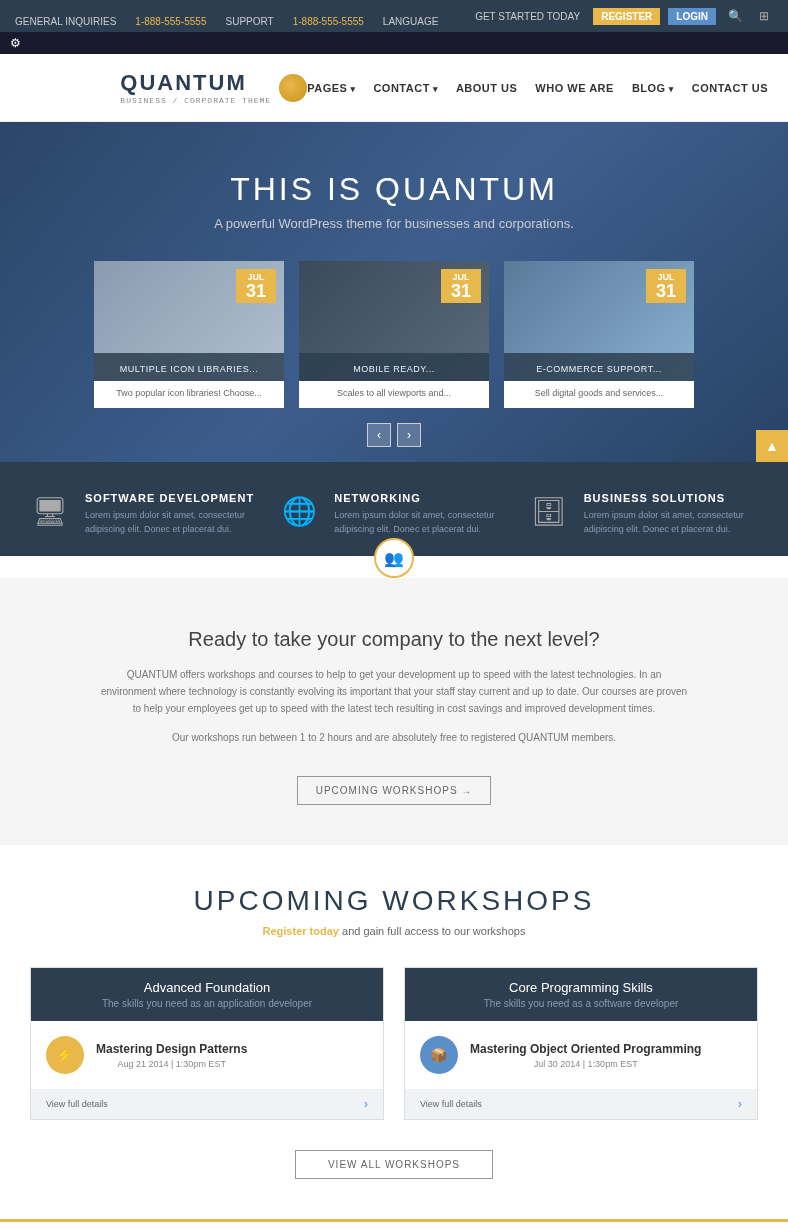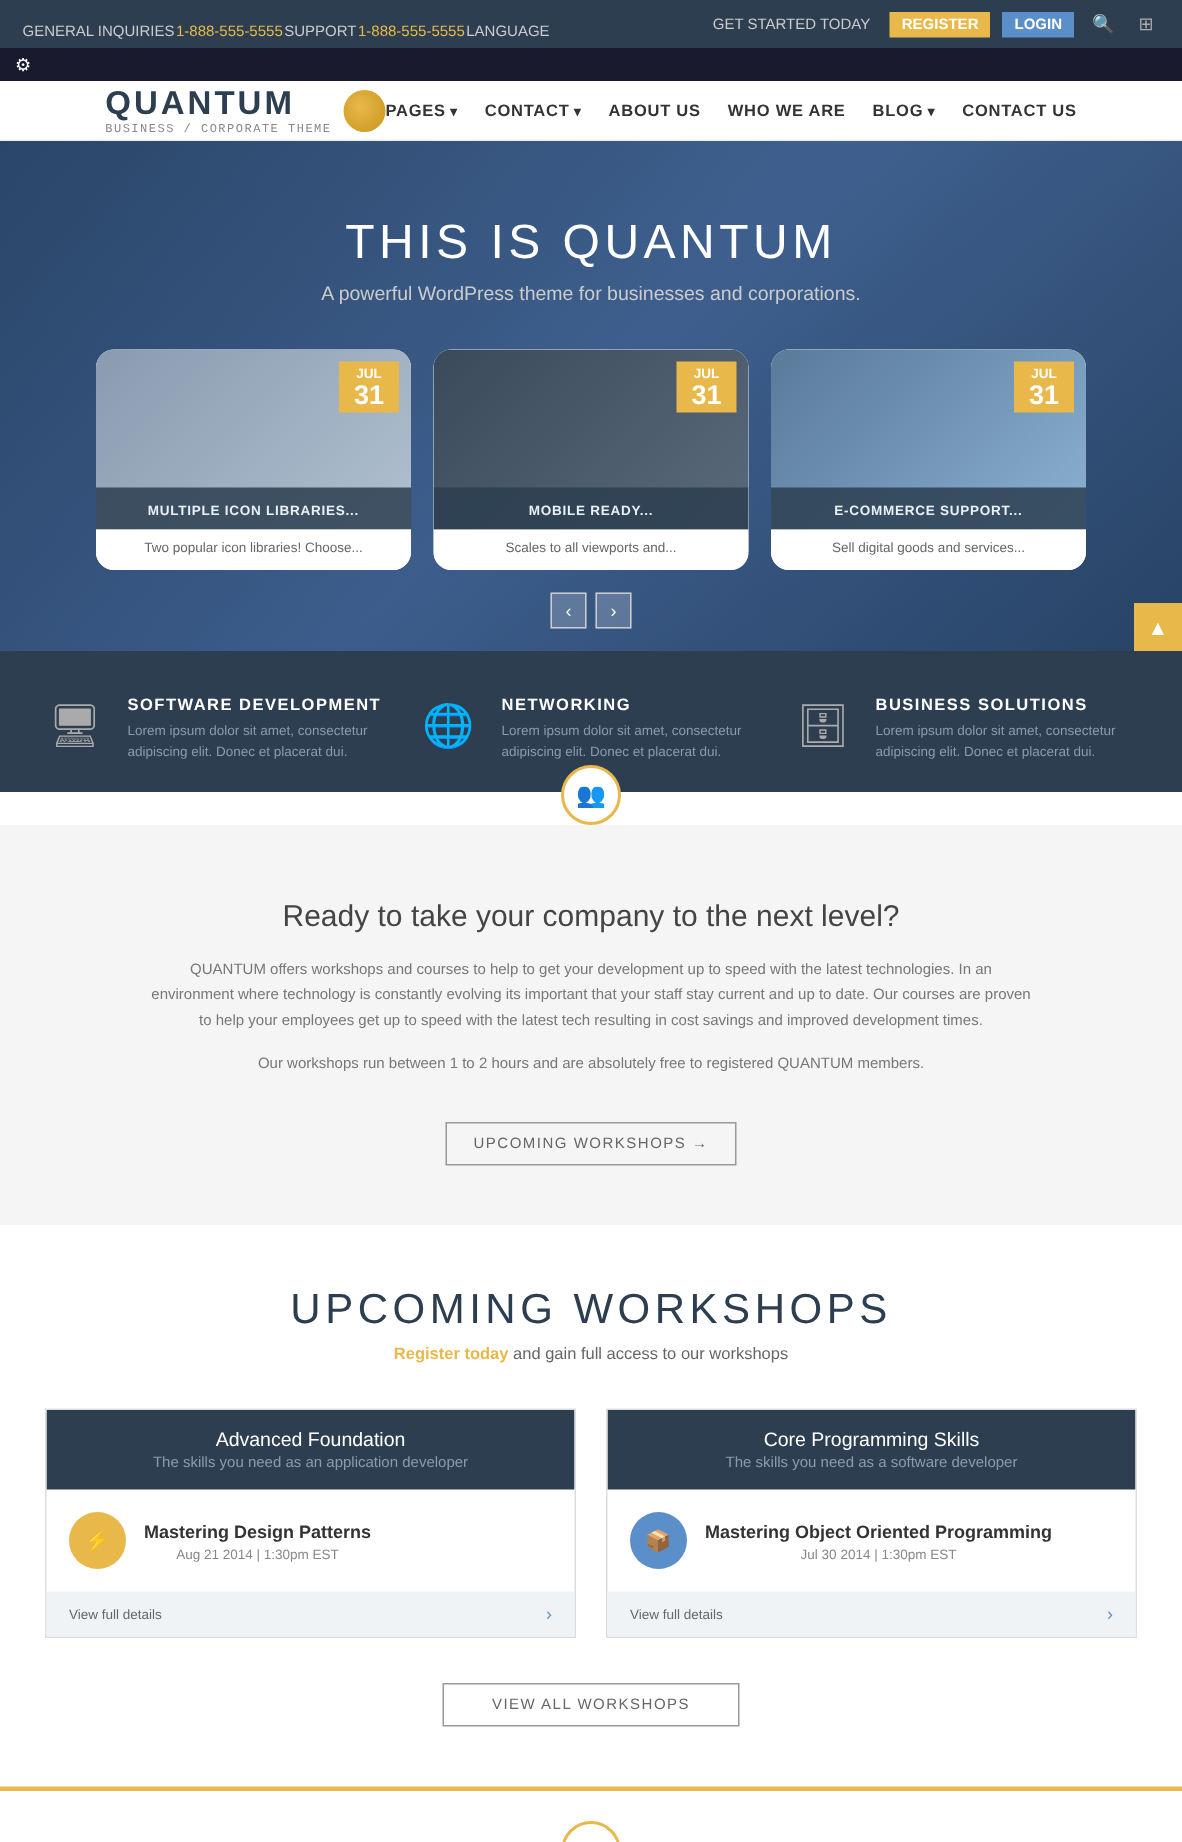--- a/index.html
+++ b/index.html
@@ -8,21 +8,21 @@
     
     .top-bar {
       background: #2c3e50;
       color: #aaa;
       font-size: 10px;
       padding: 5px 15px;
       display: flex;
       align-items: center;
       justify-content: space-between;
     }
-    .top-bar-left { display: flex; gap: 1px; align-items: center; margin-top: 11px; }
+    .top-bar-left { display: flex; gap: 19px; align-items: center; margin-top: 11px; }
     .top-bar-left span { color: #ccc; }
     .top-bar-left .phone { color: #e8b84b; }
     .top-bar-right { display: flex; align-items: center; gap: 8px; }
     .top-bar-right .get-started { color: #ccc; font-size: 10px; margin-right: 5px; }
     .top-bar-right .btn-register {
       background: #e8b84b;
       color: #fff;
       border: none;
       padding: 3px 8px;
       font-size: 10px;
@@ -49,24 +49,24 @@
       background: #1a1a2e;
       padding: 4px 10px;
       display: flex;
       align-items: center;
     }
     .settings-icon { color: #fff; font-size: 12px; cursor: pointer; }
 
     
     .main-nav {
       background: #fff;
-      padding: 2px 20px;
+      padding: 16px 20px;
       display: flex;
       align-items: center;
-      justify-content: center;
+      justify-content: flex-end;
       border-bottom: 1px solid #eee;
       box-shadow: 0 1px 3px rgba(0,0,0,0.1);
     }
     .logo { display: flex; align-items: center; gap: 5px; }
     .logo-text { font-size: 22px; font-weight: bold; color: #2c3e50; letter-spacing: 2px; }
     .logo-sub { font-size: 8px; color: #888; letter-spacing: 1px; font-family: Liberation Mono, monospace; }
     .logo-circle {
       width: 28px; height: 28px;
       background: radial-gradient(circle at 40% 40%, #e8b84b, #c8941b);
       border-radius: 50%;
@@ -101,25 +101,24 @@
       opacity: 0.7;
       z-index: 0;
     }
     .hero-content { position: relative; z-index: 1; text-align: center; width: 100%; }
     .hero-title { color: #fff; font-size: 32px; font-weight: 300; letter-spacing: 3px; margin-bottom: 8px; text-transform: uppercase; }
     .hero-sub { color: #ccc; font-size: 13px; margin-bottom: 30px; }
 
     
     .blog-cards { display: flex; gap: 15px; justify-content: center; padding: 0 20px; position: relative; z-index: 1; }
     .blog-card {
-      width: 210px;
+      width: 190px;
       background: #fff;
       overflow: hidden;
       position: relative;
-      border-radius: 12px;
     }
     .blog-card-img {
       width: 100%;
       height: 120px;
       position: relative;
       overflow: hidden;
     }
     .blog-card-img-bg {
       width: 100%; height: 100%;
       background: #666;
@@ -142,21 +141,21 @@
     .date-badge .day { font-size: 18px; line-height: 1; display: block; }
     .blog-card-title-bar {
       background: rgba(44, 62, 80, 0.85);
       padding: 5px 8px;
       position: absolute;
       bottom: 0; left: 0; right: 0;
     }
     .blog-card-title-bar span {
       color: #e8f0f8;
       font-size: 9px;
-      font-weight: bold;
+      font-weight: normal;
       text-transform: uppercase;
       letter-spacing: 0.5px;
     }
     .blog-card-desc {
       padding: 6px 8px 8px;
       background: #fff;
     }
     .blog-card-desc p { font-size: 9px; color: #666; line-height: 1.4; }
 
     

